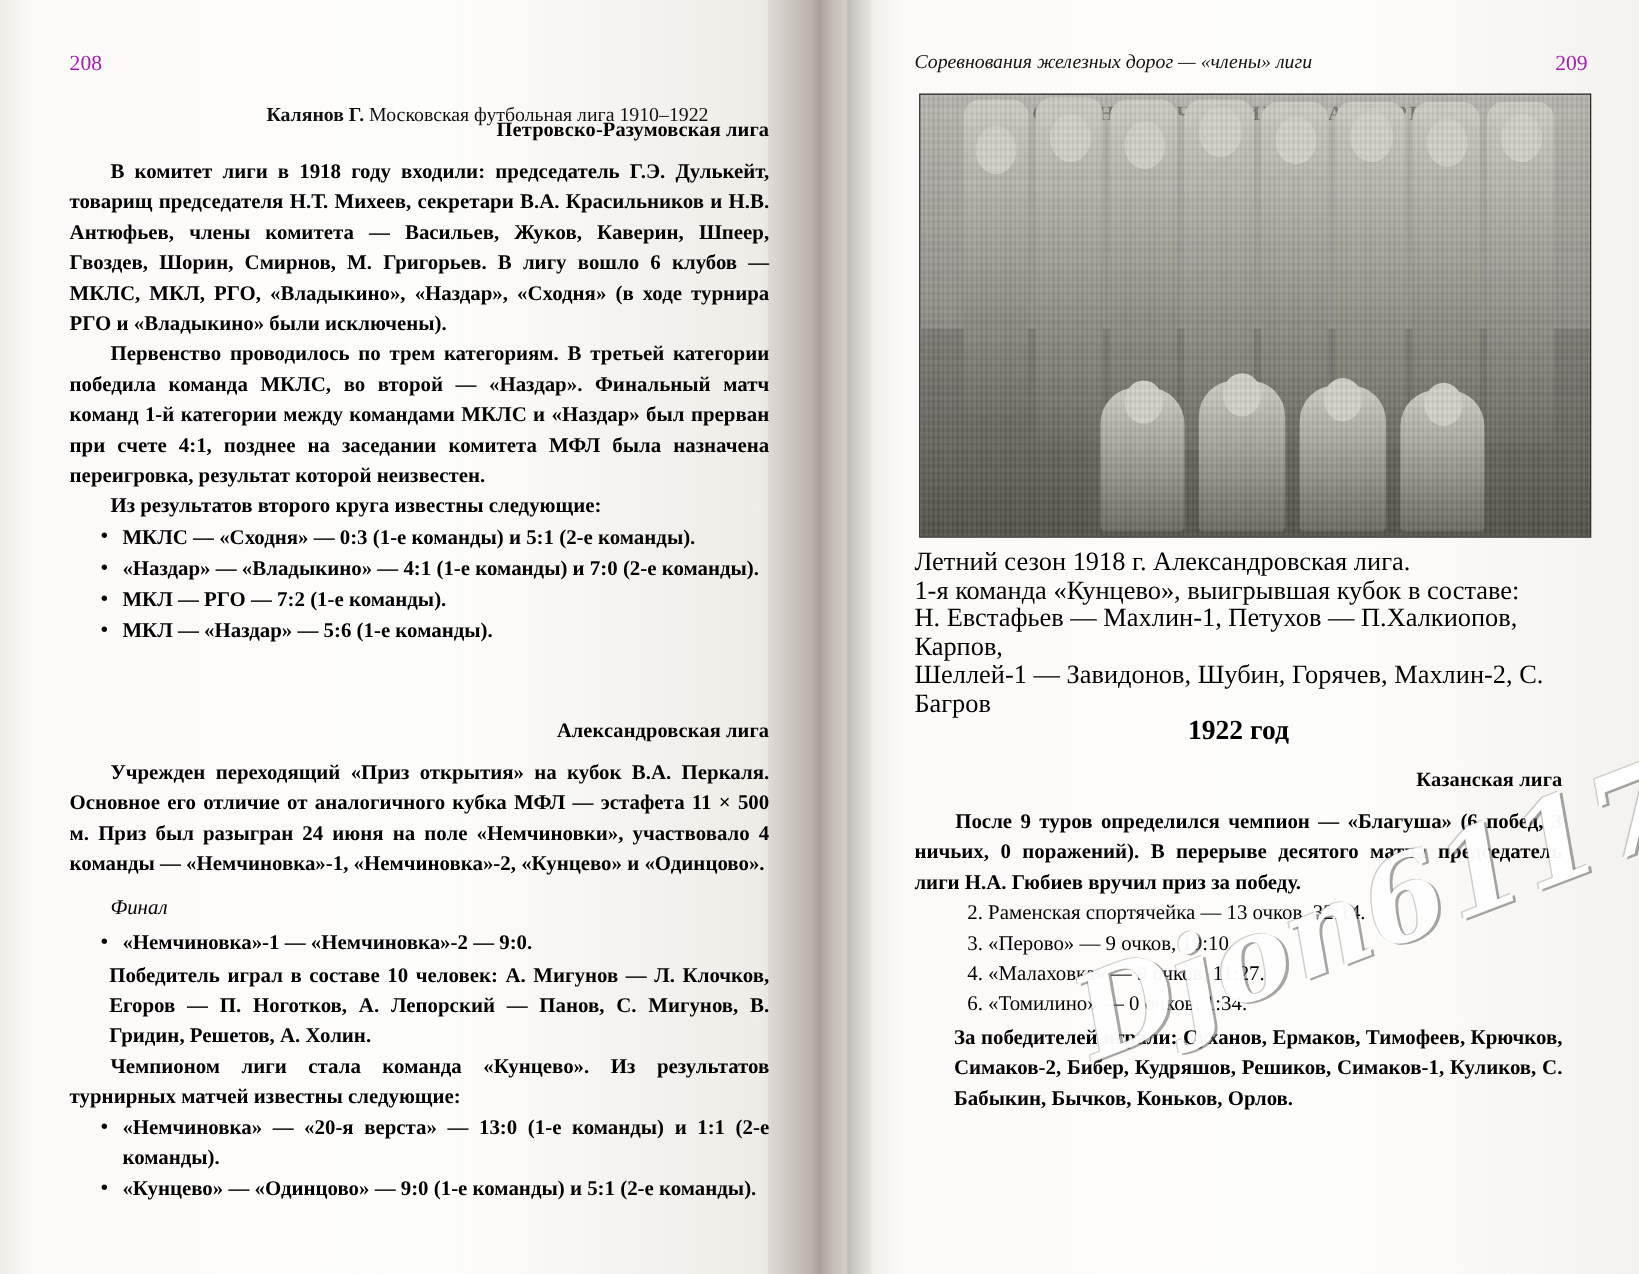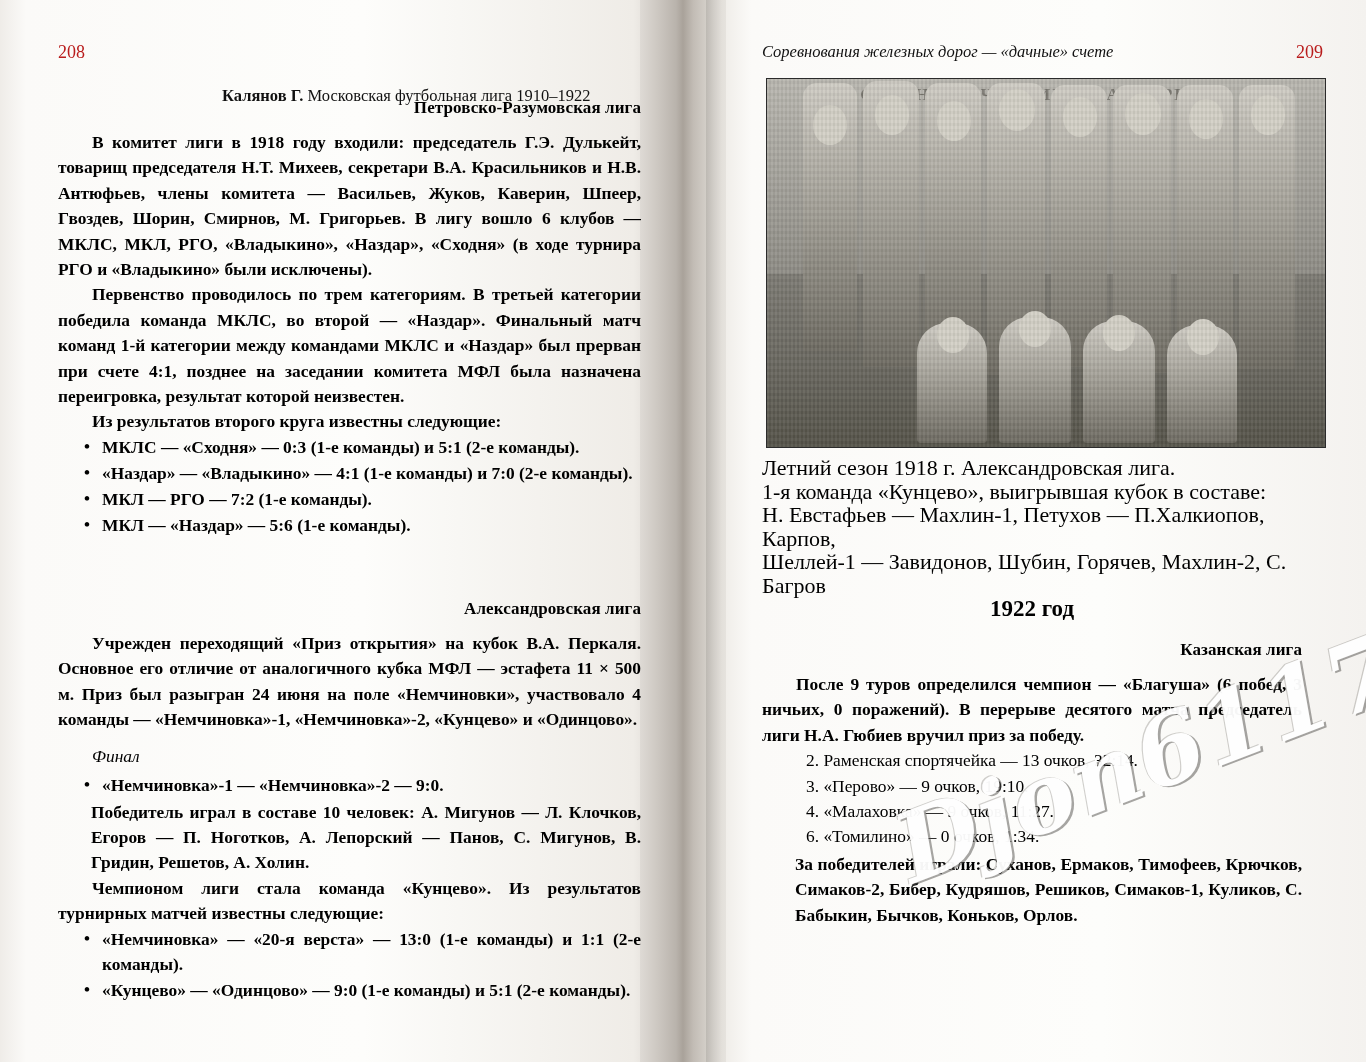--- a/index.html
+++ b/index.html
@@ -57,21 +57,21 @@
     position: absolute;
     top: 42px;
     font-size: 16.5px;
     color: #111;
     white-space: nowrap;
   }
   .folio {
     position: absolute;
     top: 42px;
     font-size: 18px;
-    color: #b91c1c;
+    color: #a21caf;
   }
   .head-left-num { left: 58px; }
   .head-left-text {
     left: 222px;
     margin-top: 44px;
   }
   .head-left-text .author { font-weight: bold; }
   .head-right-text {
     left: 762px;
     font-style: italic;
@@ -272,21 +272,21 @@
 
     <p class="body noindent">Победитель играл в составе 10 человек: А. Мигунов — Л. Клочков, Егоров — П. Ноготков, А. Лепорский — Панов, С. Мигунов, В. Гридин, Решетов, А. Холин.</p>
     <p class="body">Чемпионом лиги стала команда «Кунцево». Из результатов турнирных матчей известны следующие:</p>
 
     <ul class="bullets">
       <li>«Немчиновка» — «20-я верста» — 13:0 (1-е команды) и 1:1 (2-е команды).</li>
       <li>«Кунцево» — «Одинцово» — 9:0 (1-е команды) и 5:1 (2-е команды).</li>
     </ul>
   </div>
 
-  <div class="running-head head-right-text">Соревнования железных дорог — «дачные» счете</div>
+  <div class="running-head head-right-text">Соревнования железных дорог — «члены» лиги</div>
   <div class="folio head-right-num">209</div>
 
   <div class="photo-wrap">
     <div class="photo-sky"></div>
     <div class="photo-ground"></div>
 
     <div class="photo-caption-strip">СБОРНИК УЧЕБНИКА В.А. ПЕРКАЛЯ</div>
 
     <div class="figure-row" style="left:36px; width:54px; height:268px; bottom:96px;"></div>
     <div class="figure-head" style="left:46px; top:26px; width:34px; height:40px;"></div>

